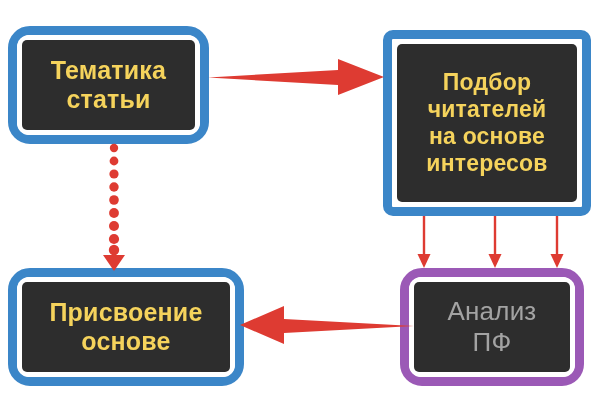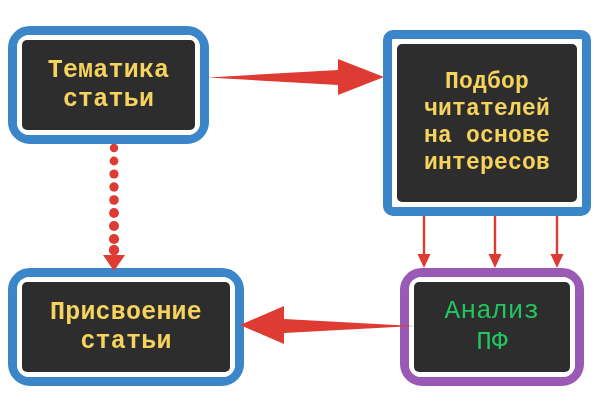--- a/index.html
+++ b/index.html
@@ -47,31 +47,30 @@
     justify-content: center;
     padding: 2px 4px;
   }
   .node-pad {
     box-sizing: border-box;
     width: 100%;
     height: 100%;
     padding: 5px;
     background: #ffffff;
     border-radius: 12px;
-    font-family: Liberation Mono, monospace;
   }
   .node-label {
     text-align: center;
     font-weight: bold;
     line-height: 1.18;
     white-space: pre-line;
     letter-spacing: 0.2px;
   }
   .label-yellow { color: #f5d35c; }
-  .label-white  { color: #22c55e; font-weight: normal; }
+  .label-white  { color: #a3a3a3; font-weight: normal; }
 
   
   #node-topic     { left: 8px;   top: 26px;  width: 201px; height: 118px; }
   #node-readers   { left: 383px; top: 30px;  width: 208px; height: 186px; border-radius: 10px; }
   #node-tags      { left: 8px;   top: 268px; width: 236px; height: 118px; }
   #node-analysis  { left: 400px; top: 268px; width: 184px; height: 118px; }
 
   #node-topic .node-label    { font-size: 25px; }
   #node-readers .node-label  { font-size: 23px; }
   #node-tags .node-label     { font-size: 25px; }
@@ -109,21 +108,21 @@
 на основе
 интересов</div>
       </div>
     </div>
   </div>
 
   <div class="node blue" id="node-tags">
     <div class="node-pad">
       <div class="node-inner">
         <div class="node-label label-yellow">Присвоение
-статьи</div>
+основе</div>
       </div>
     </div>
   </div>
 
   <div class="node purple" id="node-analysis">
     <div class="node-pad">
       <div class="node-inner">
         <div class="node-label label-white">Анализ
 ПФ</div>
       </div>

